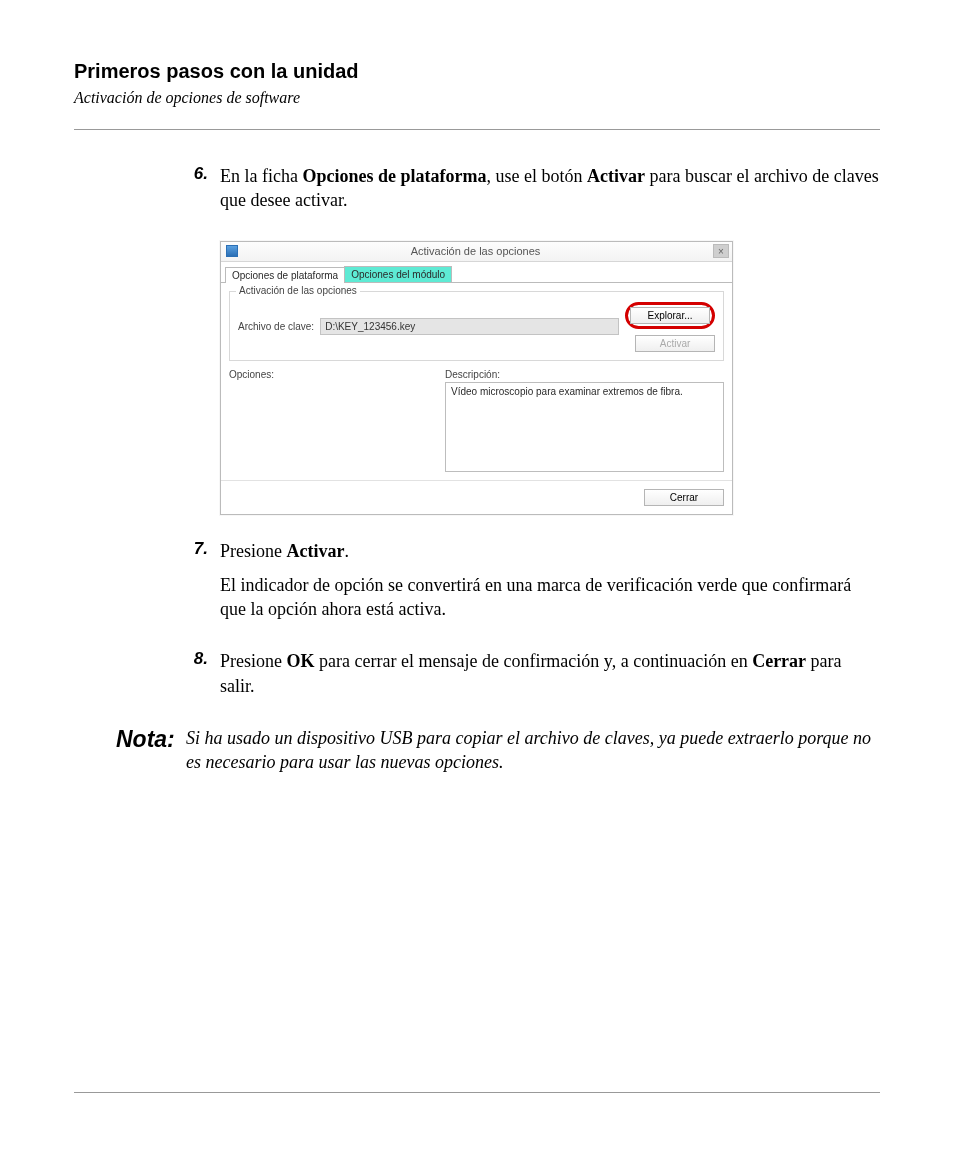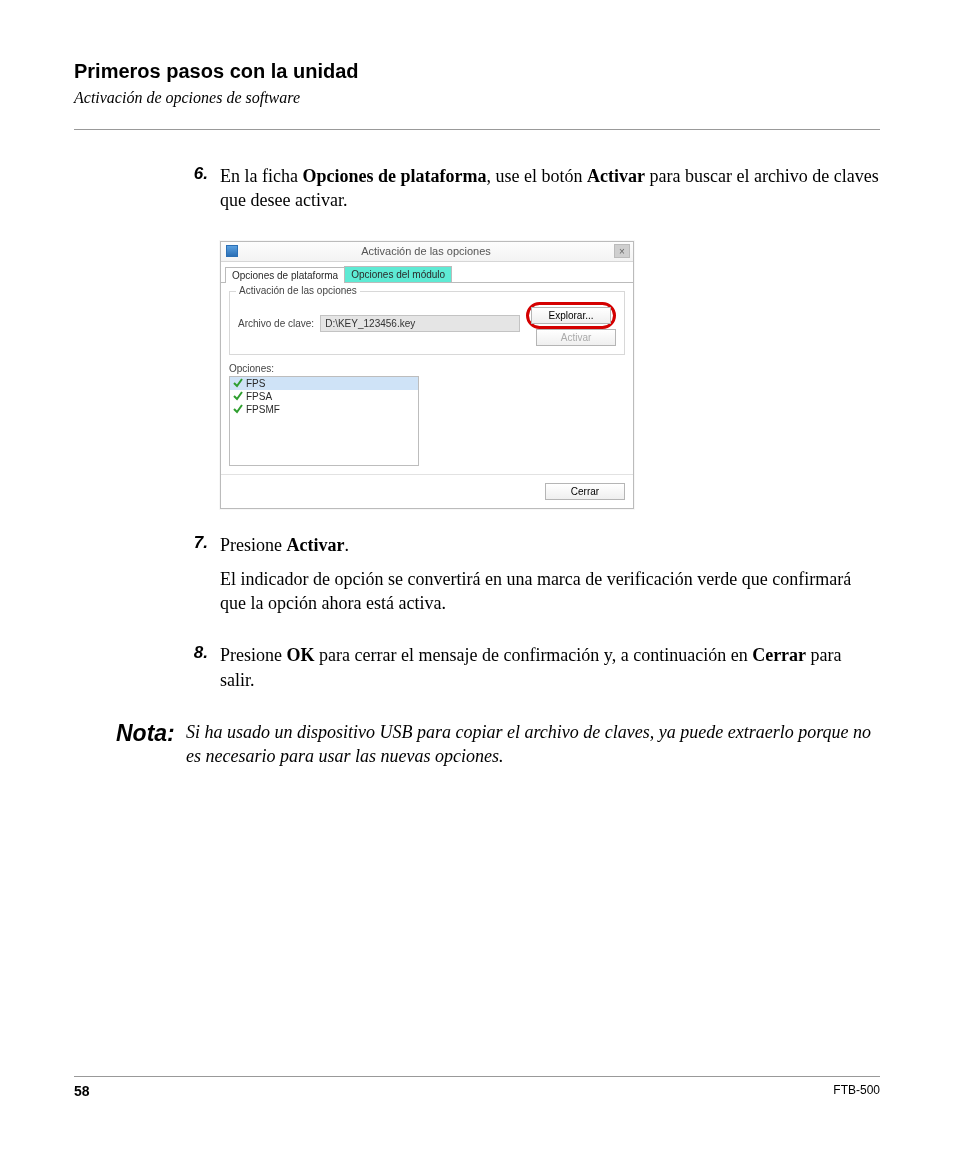--- a/index.html
+++ b/index.html
@@ -68,21 +68,21 @@
     font-size: 18px;
     line-height: 1.35;
   }
 
   
   .dialog-wrap {
     margin-left: 146px;
     margin-bottom: 24px;
   }
   .dialog {
-    width: 414px;
+    width: 513px;
     border: 1px solid #bbb;
     background: #fff;
     font-family: Tahoma, Arial, sans-serif;
     font-size: 10px;
     color: #2a2a2a;
     box-shadow: 0 0 0 1px rgba(0,0,0,0.03);
   }
   .titlebar {
     height: 20px;
     background: linear-gradient(#fdfdfd,#f3f3f3);
@@ -172,20 +172,21 @@
   .btn.disabled { color: #aaa; cursor: default; }
   .highlight-ring {
     border: 3px solid #d40000;
     border-radius: 14px;
     padding: 2px;
     display: inline-block;
   }
   .btn-stack {
     display: flex;
     flex-direction: column;
+    gap: 6px;
     align-items: flex-end;
   }
   .lists-row {
     display: flex;
     gap: 26px;
     padding: 0 8px 8px 8px;
   }
   .list-col { display:flex; flex-direction:column; }
   .list-col.opts { width: 190px; }
   .list-col.desc { flex:1; }
@@ -275,45 +276,25 @@
           <span class="highlight-ring">
             <button class="btn">Explorar...</button>
           </span>
           <button class="btn disabled">Activar</button>
         </div>
       </div>
     </div>
     <div class="lists-row">
       <div class="list-col opts">
         <div class="list-header">Opciones:</div>
+      </div>
+      <div class="list-col desc">
+        <div class="list-header">Descripción:</div>
         <div class="list-box">
-          <div class="list-item selected">
-            <span class="check-icon">
-                <svg viewBox="0 0 10 10">
-                  <path d="M1 5 L4 8 L9 1" stroke="#2e9e2e" stroke-width="2" fill="none"></path>
-                </svg>
-              </span>
-            <span>FPS</span>
-          </div>
-          <div class="list-item">
-            <span class="check-icon">
-                <svg viewBox="0 0 10 10">
-                  <path d="M1 5 L4 8 L9 1" stroke="#2e9e2e" stroke-width="2" fill="none"></path>
-                </svg>
-              </span>
-            <span>FPSA</span>
-          </div>
-          <div class="list-item">
-            <span class="check-icon">
-                <svg viewBox="0 0 10 10">
-                  <path d="M1 5 L4 8 L9 1" stroke="#2e9e2e" stroke-width="2" fill="none"></path>
-                </svg>
-              </span>
-            <span>FPSMF</span>
-          </div>
+          <div class="desc-text">Vídeo microscopio para examinar extremos de fibra.</div>
         </div>
       </div>
     </div>
     <div class="footer-bar">
       <button class="btn">Cerrar</button>
     </div>
   </div>
 </div>
 
 <div class="step">
@@ -335,17 +316,13 @@
   </div>
 </div>
 
 <div class="note-row">
   <div class="note-label">Nota:</div>
   <div class="note-body">Si ha usado un dispositivo USB para copiar el archivo de claves, ya puede extraerlo porque no es necesario para usar las nuevas opciones.</div>
 </div>
 
 <div class="page-footer">
   <hr class="footer-rule">
-  <div class="footer-row">
-    <span class="footer-page">58</span>
-    <span class="footer-model">FTB-500</span>
-  </div>
 </div>
 
 </body></html>

